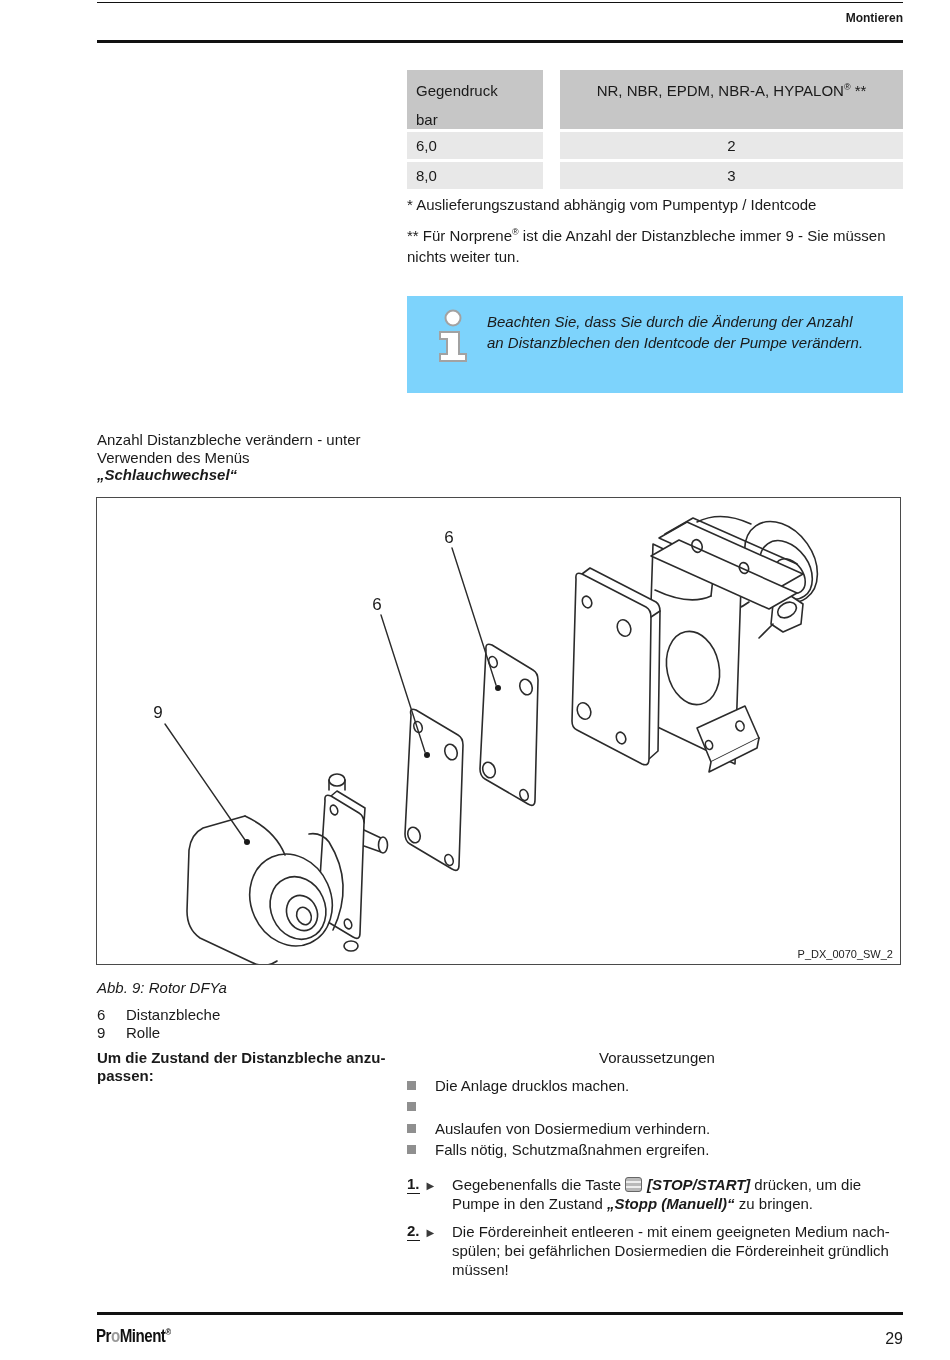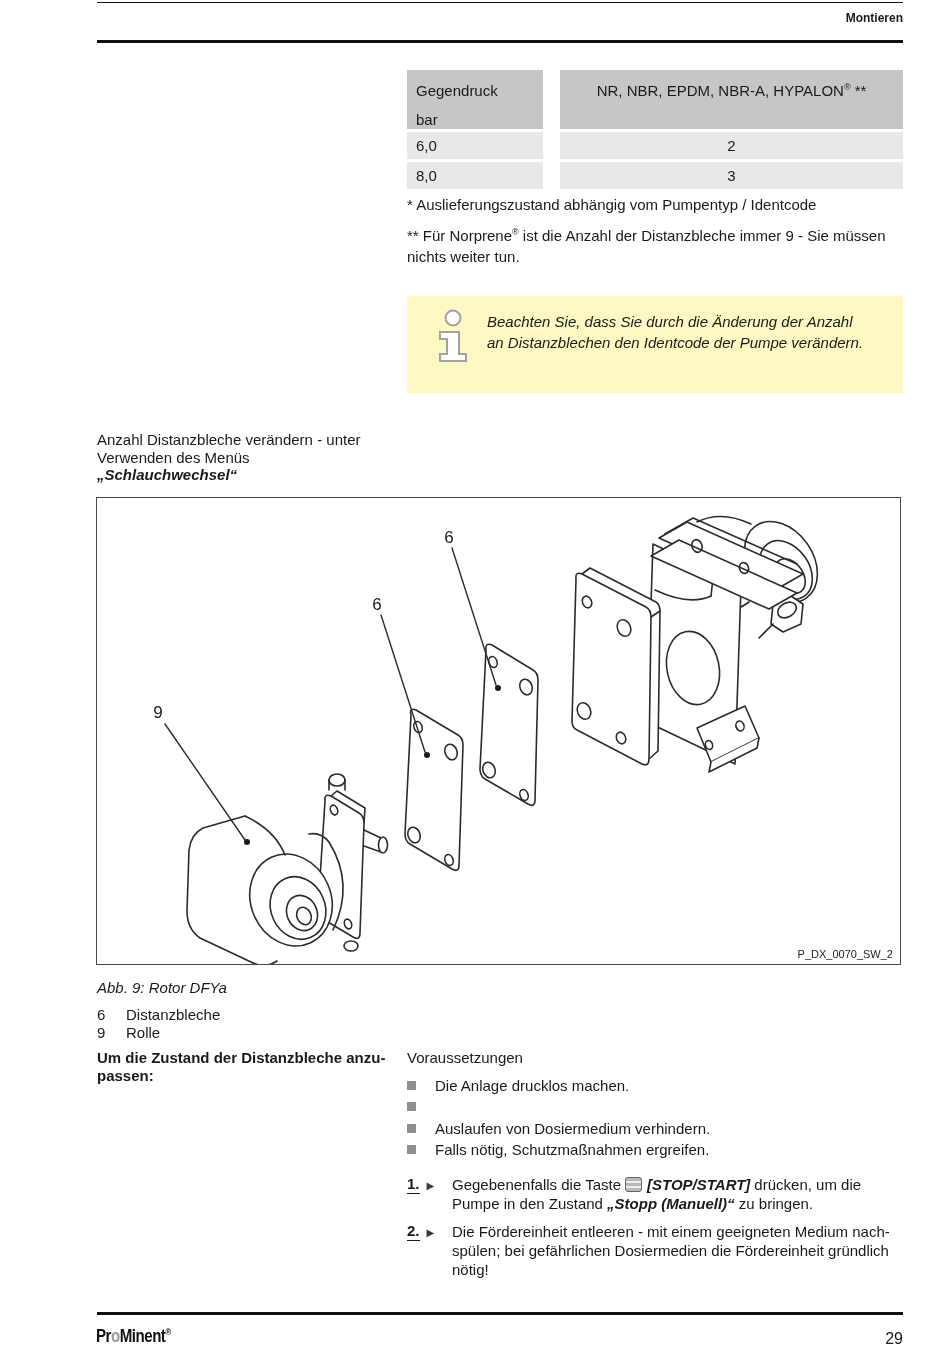--- a/index.html
+++ b/index.html
@@ -31,40 +31,40 @@
   .thead .tcell1 { line-height:29px; }
   .thead .tcell2 { line-height:22px; }
   .tdata .tcell1, .tdata .tcell2 { background:#e8e8e8; height:27px; line-height:27px; }
   .sup { font-size:9px; vertical-align:super; }
 
   
   .footnotes { left:407px; top:194px; width:502px; line-height:21px; }
   .footnotes .n1 { margin-bottom:7px; }
 
   
-  .infobox { left:407px; top:296px; width:496px; height:97px; background:#fef9c3;text-decoration:underline; }
+  .infobox { left:407px; top:296px; width:496px; height:97px; background:#7dd3fc;text-decoration:underline; }
   .infobox .itext { position:absolute; left:80px; top:15px; width:400px;
                     font-style:italic; line-height:21px; }
   .iicon { position:absolute; left:26px; top:13px; }
 
   
   .mheading { left:97px; top:431px; width:320px; line-height:17.5px; }
   .mheading .b3 { font-weight:bold; font-style:italic; }
 
   
   .figure { left:96px; top:497px; width:805px; height:468px; border:1px solid #4a4a4a; background:#fff; }
   .watermark { position:absolute; right:7px; bottom:4px; font-size:11px; color:#222; }
   .caption { left:97px; top:979px; font-style:italic; }
   .legend { left:97px; top:1006px; line-height:17.5px; }
   .legend .lkey { display:inline-block; width:29px; }
 
   
   .intro { left:97px; top:1049px; width:310px; font-weight:bold; line-height:18px; }
   .rightcol { left:407px; top:1049px; width:500px; }
-  .prereq-title { margin-bottom:11px; }
+  .prereq-title { margin-bottom:11px;text-align:center; }
   .bullet-row { display:flex; height:21.3px; }
   .sq { width:9px; height:9px; background:#8f8f8f; margin:4px 19px 0 0; flex:none; }
   .steps { margin-top:13px; }
   .step { display:flex; margin-bottom:9px; }
   .stepnum { width:45px; flex:none; }
   .stepnum .n { font-weight:bold; border-bottom:1.5px solid #1a1a1a; padding-bottom:1px; }
   .stepnum .arr { color:#3a3a3a; font-size:10px; margin-left:7px; }
   .stepbody { flex:1; line-height:19px; }
   .bi { font-weight:bold; font-style:italic; }
   .ml { margin-left:4px; }
@@ -275,21 +275,21 @@
         </div>
       </div>
 
       <div class="step">
         <div class="stepnum">
           <span class="n">2.</span><span class="arr">▶</span>
         </div>
         <div class="stepbody">
           <div>Die Fördereinheit entleeren - mit einem geeigneten Medium nach-</div>
           <div>spülen; bei gefährlichen Dosiermedien die Fördereinheit gründlich</div>
-          <div>nötig!</div>
+          <div>müssen!</div>
         </div>
       </div>
     </div>
   </div>
 
   <div class="abs rule-foot"></div>
   <div class="abs brand">
     <span>Pr</span><span class="o">o</span><span>Minent</span><span class="reg">®</span>
   </div>
   <div class="abs pagenum">29</div>

